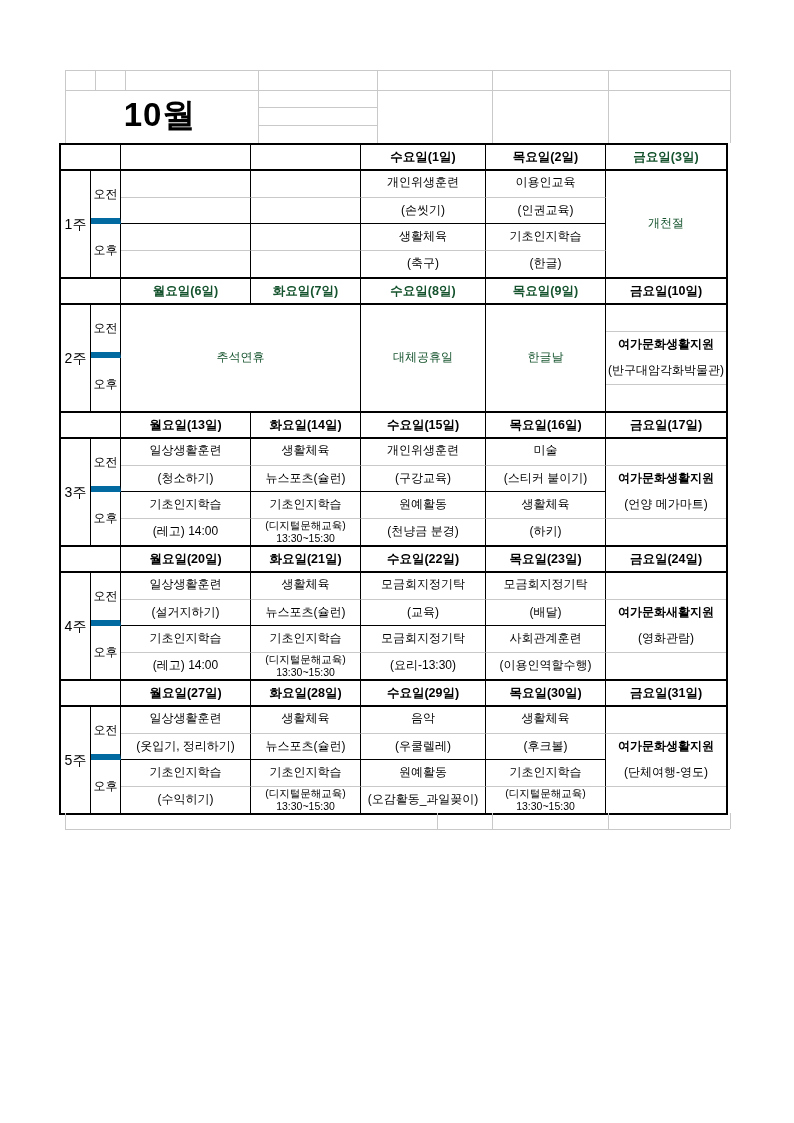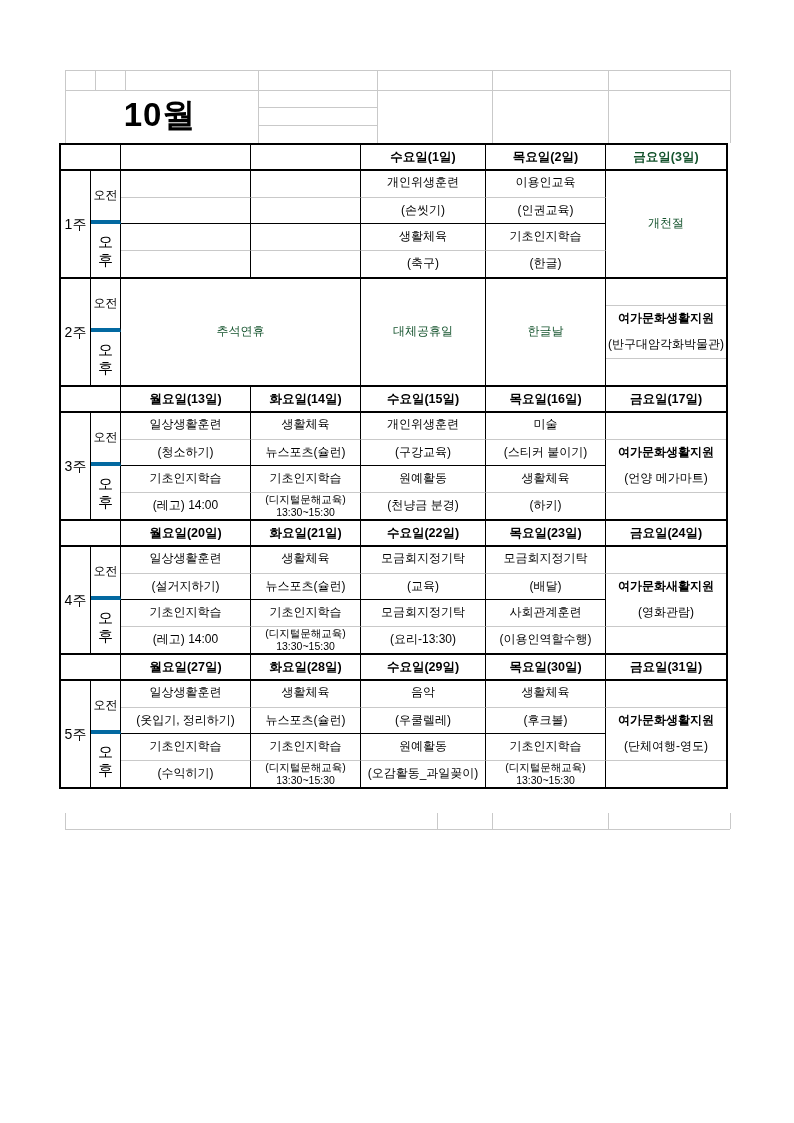--- a/index.html
+++ b/index.html
@@ -30,22 +30,22 @@
   .wk:last-child { border-bottom:none; }
   .hc, .c {
     border-right:1px solid #000;
     display:flex; flex-direction:column; align-items:center; justify-content:center;
     text-align:center; overflow:hidden;
   }
   .hc { font-weight:bold; font-size:12.5px; }
   .hc.last, .c.last { border-right:none; }
   .c { font-size:12px; line-height:1.15; }
   .wlabel { grid-column:1; grid-row:1/5; font-size:14px; }
-  .am { grid-column:2; grid-row:1/3; border-bottom:4px solid #0369a1; font-size:12px; }
-  .pm { grid-column:2; grid-row:3/5; font-size:15px; }
+  .am { grid-column:2; grid-row:1/3; border-bottom:6px solid #0369a1; font-size:12px; }
+  .pm { grid-column:2; grid-row:3/5; font-size:12px; }
   .col3{grid-column:3}.col4{grid-column:4}.col5{grid-column:5}.col6{grid-column:6}
   .col7{grid-column:7; border-right:none;}
   .cols34{grid-column:3/5}
   .r1{grid-row:1; border-bottom:1px solid #c9c9c9;font-family:Liberation Mono, monospace;}
   .r2{grid-row:2; border-bottom:1px solid #000;}
   .r3{grid-row:3; border-bottom:1px solid #c9c9c9;}
   .r4{grid-row:4;}
   .f1{grid-row:1; border-bottom:1px solid #c9c9c9;}
   .f2{grid-row:2;font-weight:bold;}
   .f3{grid-row:3; border-bottom:1px solid #c9c9c9;}
@@ -105,20 +105,28 @@
       <div class="c col5 r2">(손씻기)</div>
       <div class="c col5 r3">생활체육</div>
       <div class="c col5 r4">(축구)</div>
       <div class="c col6 r1">이용인교육</div>
       <div class="c col6 r2">(인권교육)</div>
       <div class="c col6 r3">기초인지학습</div>
       <div class="c col6 r4">(한글)</div>
       <div class="c col7 span4 red">개천절</div>
     </div>
 
+    <div class="hdr">
+      <div class="hc"></div>
+      <div class="hc red">월요일(6일)</div>
+      <div class="hc red">화요일(7일)</div>
+      <div class="hc red">수요일(8일)</div>
+      <div class="hc red">목요일(9일)</div>
+      <div class="hc last">금요일(10일)</div>
+    </div>
 
     <div class="wk">
       <div class="c wlabel">2주</div>
       <div class="c am">오전</div>
       <div class="c pm">오후</div>
       <div class="c cols34 span4 red">추석연휴</div>
       <div class="c col5 span4 red">대체공휴일</div>
       <div class="c col6 span4 red">한글날</div>
       <div class="c col7 f1"></div>
       <div class="c col7 f2">여가문화생활지원</div>

